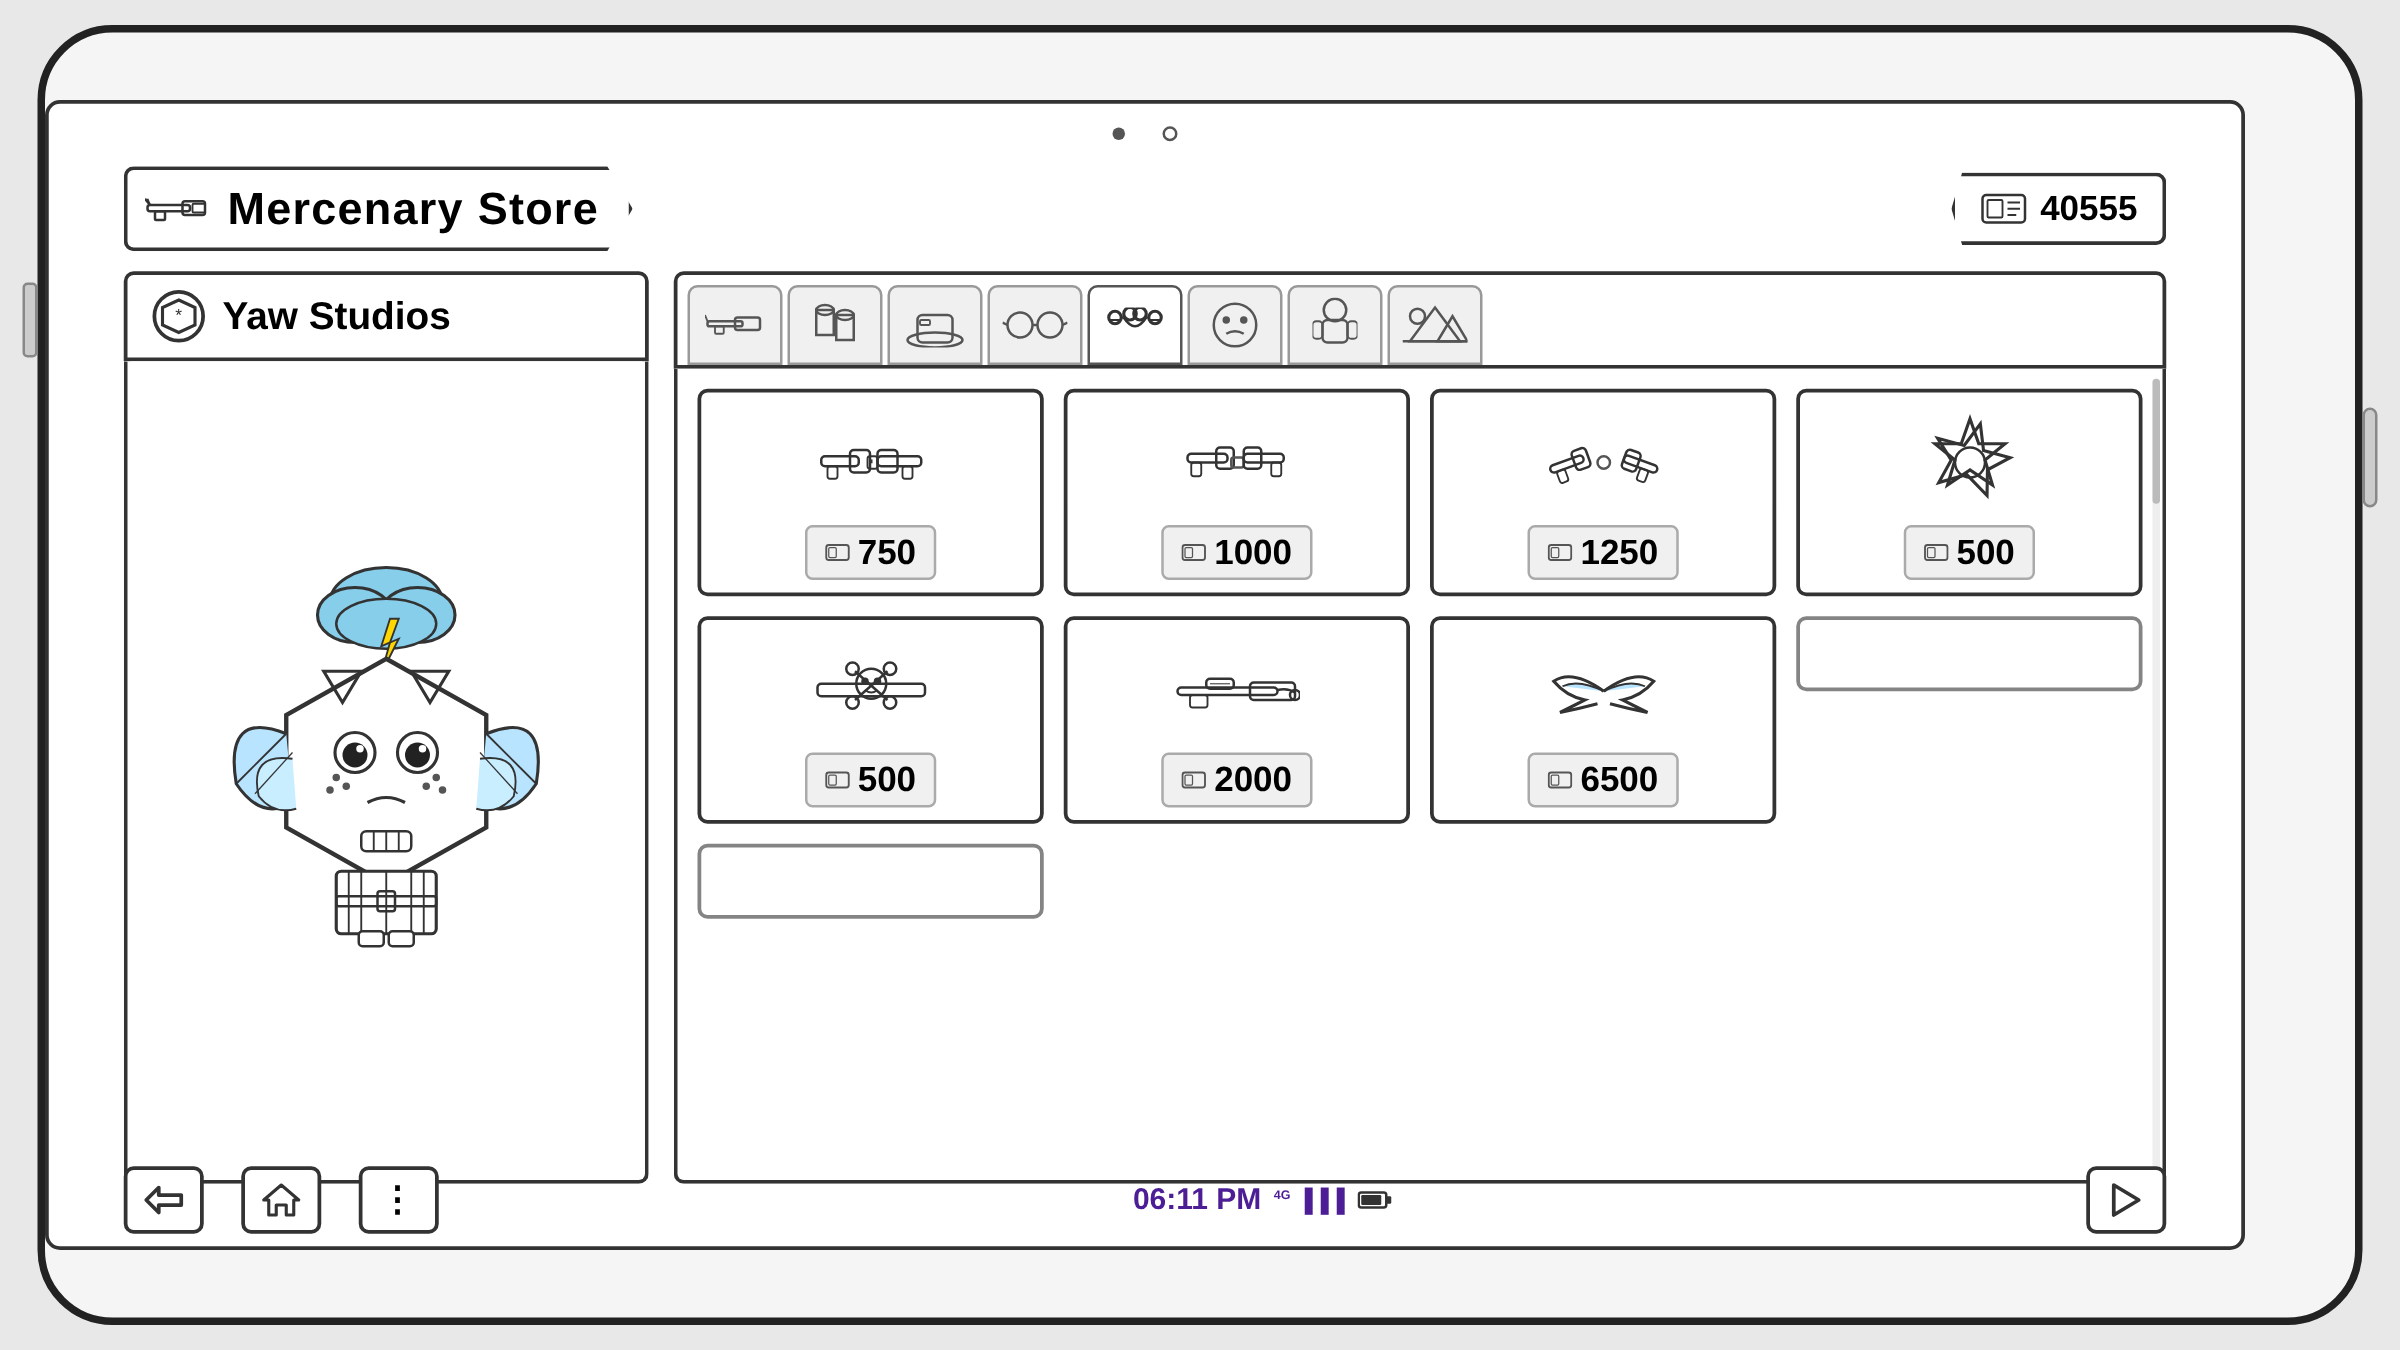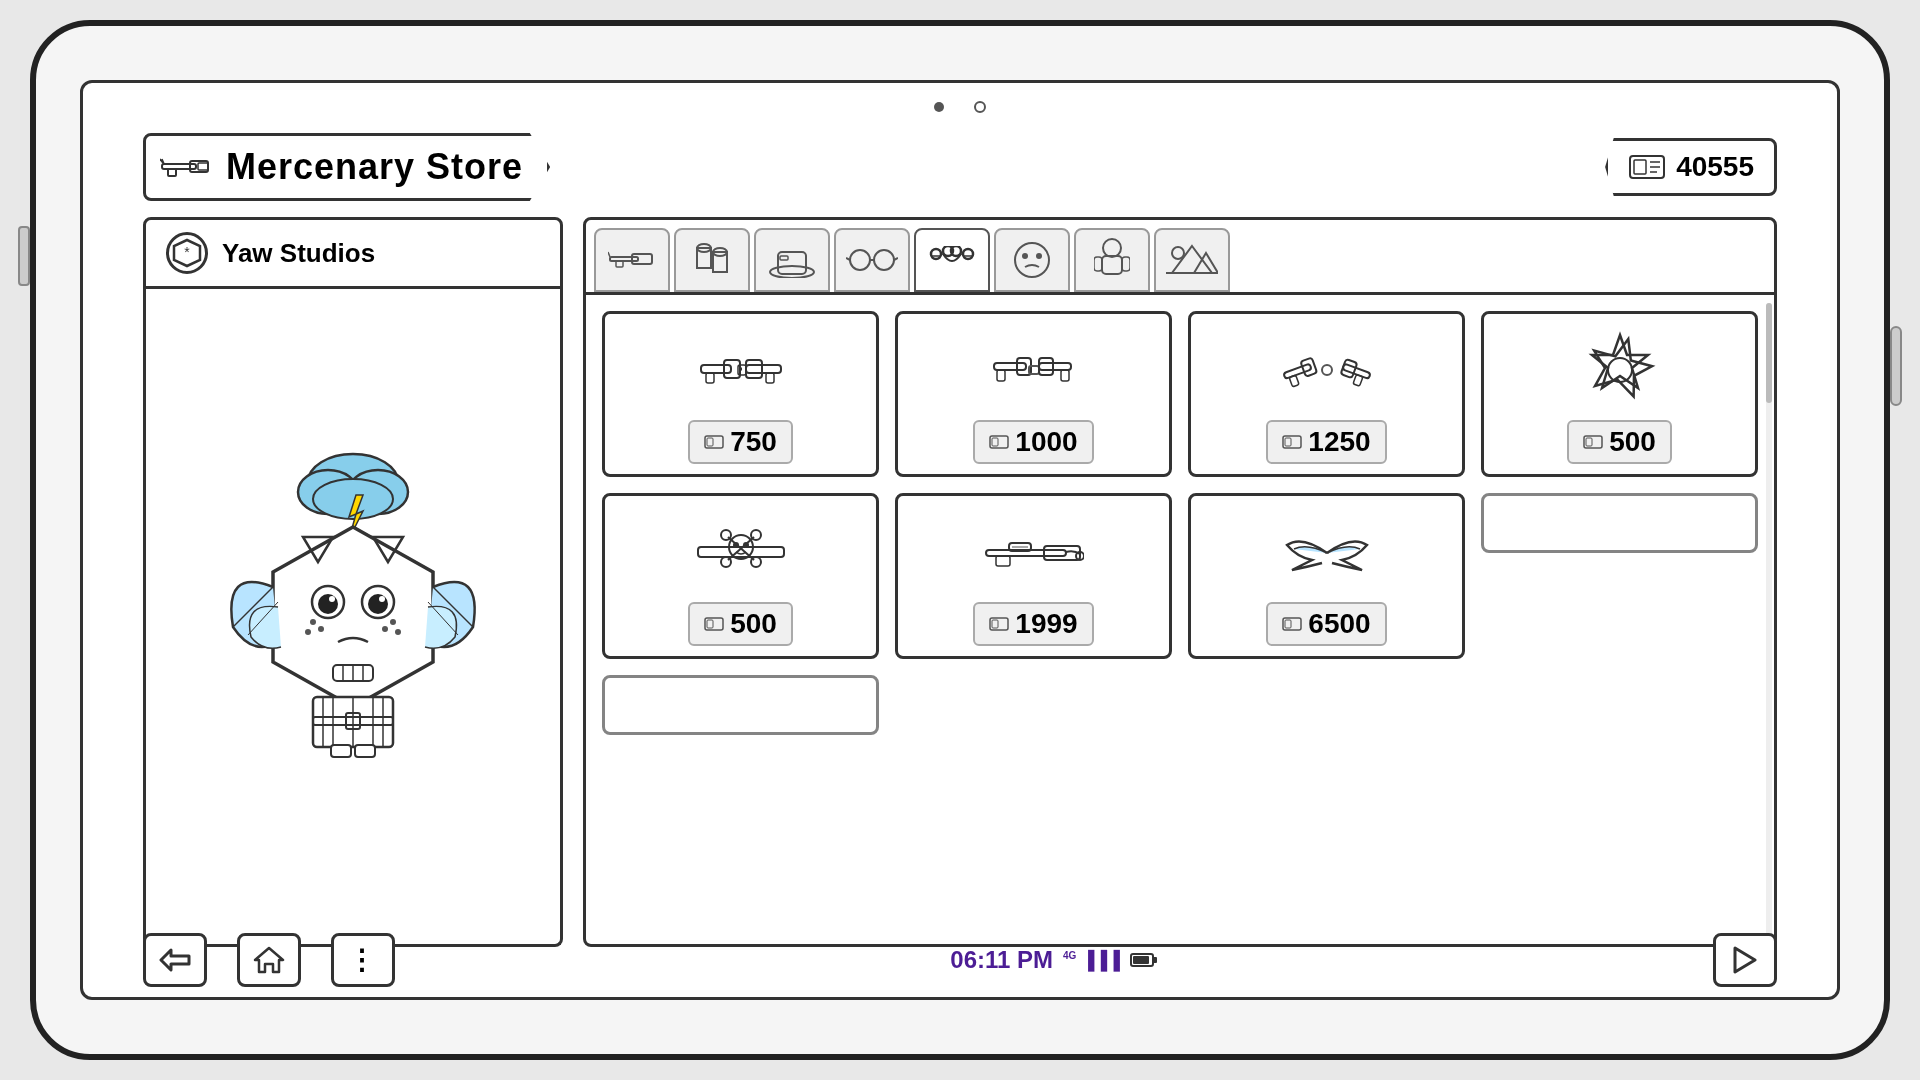--- a/index.html
+++ b/index.html
@@ -15,21 +15,20 @@
     }
     .tablet {
       width: 1860px;
       height: 1040px;
       background: #f5f5f5;
       border-radius: 60px;
       border: 6px solid #222;
       position: relative;
       display: flex;
       flex-direction: column;
-      align-items: center;
       justify-content: center;
     }
     .tablet-screen {
       width: 1760px;
       height: 920px;
       background: #ffffff;
       border: 3px solid #333;
       border-radius: 12px;
       position: relative;
       overflow: hidden;
@@ -159,21 +158,21 @@
       width: 42px;
       height: 42px;
       border: 3px solid #333;
       border-radius: 50%;
       display: flex;
       align-items: center;
       justify-content: center;
       font-size: 18px;
     }
     .studio-name {
-      font-size: 26px;
+      font-size: 31px;
       font-weight: bold;
     }
     .character-box {
       flex: 1;
       background: #fff;
       border: 3px solid #333;
       border-top: none;
       border-radius: 0 0 8px 8px;
       display: flex;
       align-items: center;
@@ -677,21 +676,21 @@
 
                   <path d="M82,20 Q90,18 96,22" fill="none" stroke="#333" stroke-width="2"></path>
                   <circle cx="96" cy="24" r="4" fill="none" stroke="#333" stroke-width="2"></circle>
                 </svg>
               </div>
               <div class="item-price-box">
                 <svg width="20" height="16" viewBox="0 0 20 16">
                   <rect x="1" y="2" width="18" height="12" rx="2" fill="none" stroke="#555" stroke-width="1.5"></rect>
                   <rect x="3" y="4" width="6" height="8" rx="1" fill="none" stroke="#555" stroke-width="1"></rect>
                 </svg>
-                <span>1999</span>
+                <span>2000</span>
               </div>
             </div>
 
             <div class="item-card">
               <div class="item-icon-area">
                 <svg width="90" height="55" viewBox="0 0 90 55">
 
                   <path d="M45,28 Q20,10 5,20 Q15,32 30,35 Q20,40 10,45 Q25,42 40,38" fill="none" stroke="#333" stroke-width="2.5"></path>
                   <path d="M45,28 Q25,18 12,24" fill="#B8E4FF" stroke="#333" stroke-width="1.5"></path>
 

